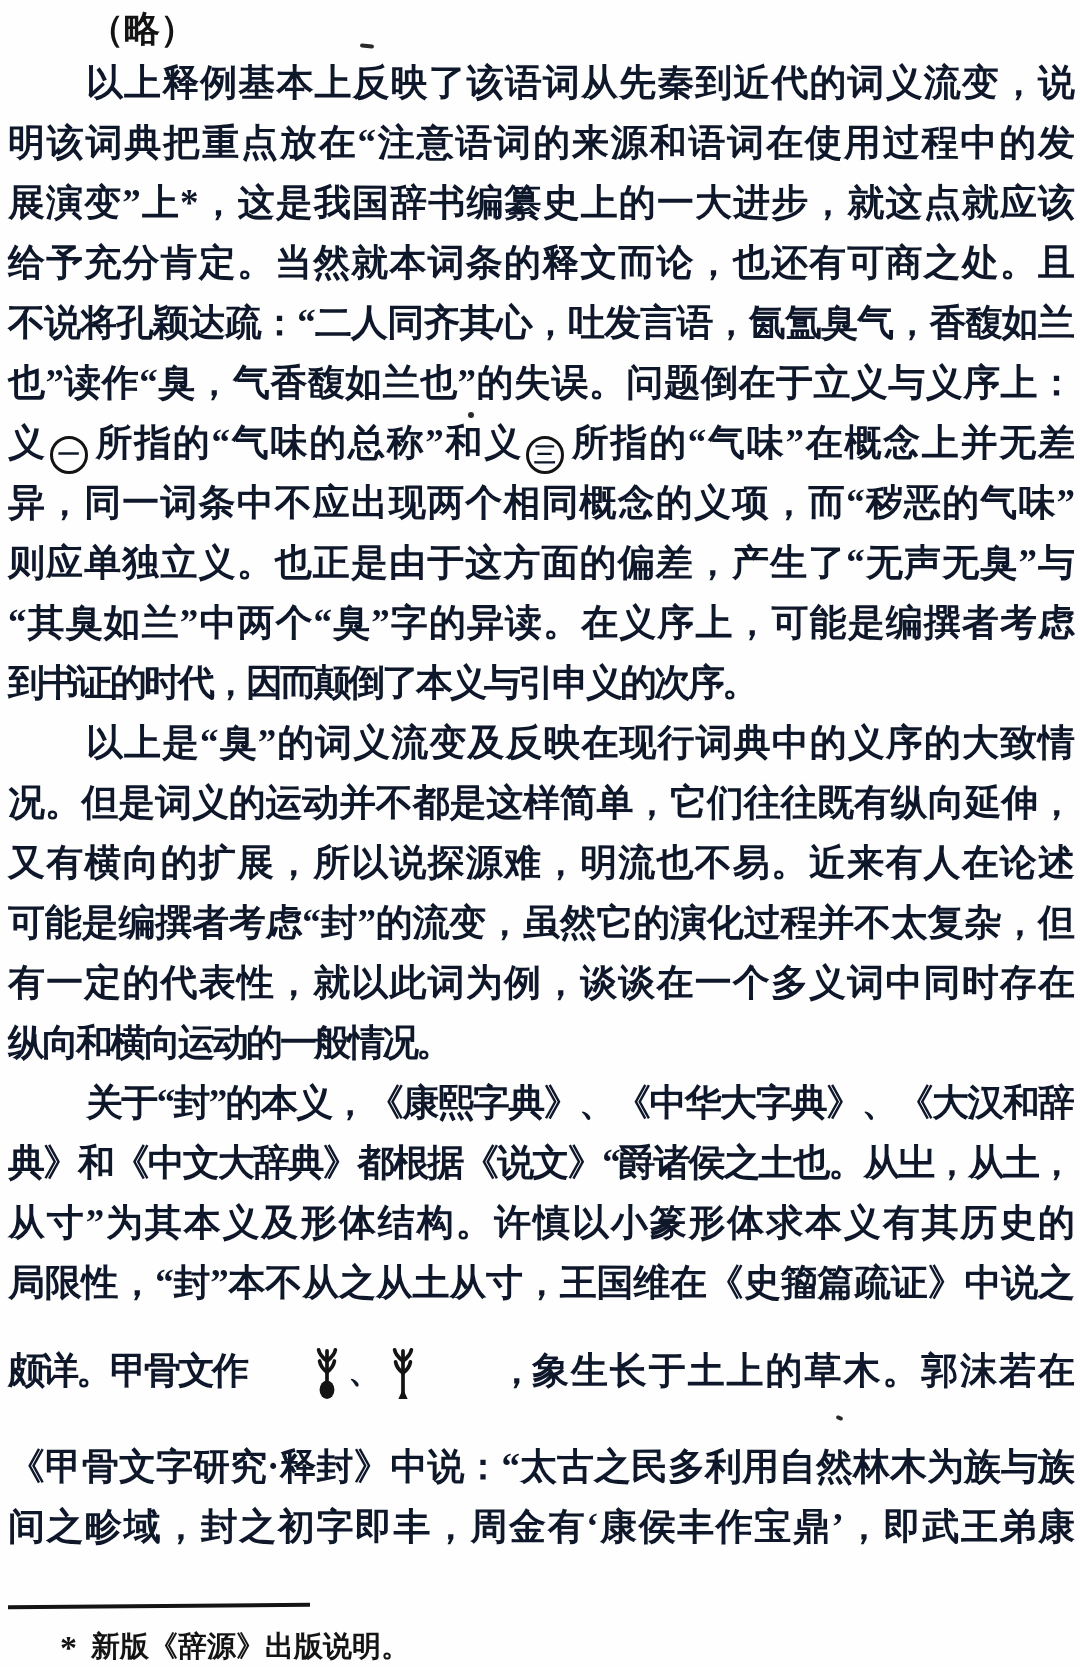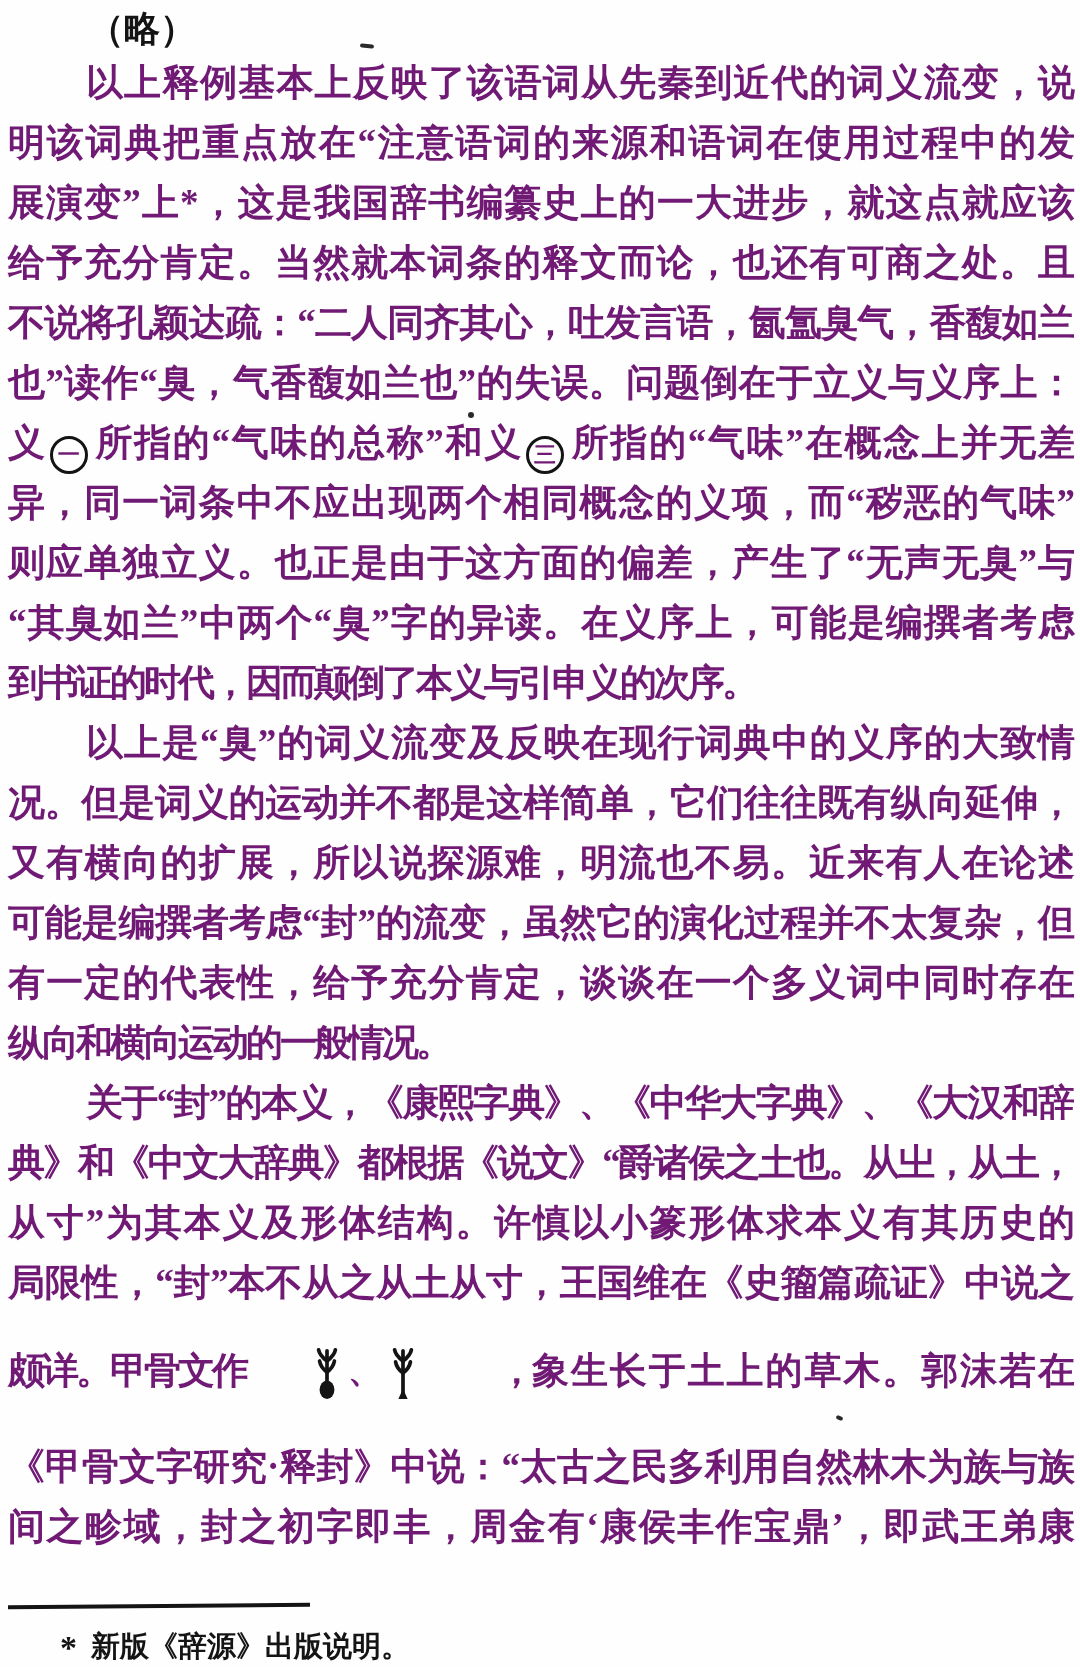--- a/index.html
+++ b/index.html
@@ -10,21 +10,21 @@
     overflow:hidden;
     color:#141414;
     font-family:"Liberation Serif","DejaVu Serif",serif;
     font-weight:700;
   }
   .ln{
     position:absolute;left:8px;right:8px;
     height:54px;line-height:54px;
     font-size:37px;letter-spacing:-3px;
     white-space:nowrap;
-    color:#701a75;
+    color:#0f172a;
   }
   .j{
     white-space:normal;
     text-align:justify;
     text-align-last:justify;
   }
   .ind{padding-left:78px;}
   .elided{
     position:absolute;left:88px;top:4px;
     font-size:36px;letter-spacing:0;
@@ -97,21 +97,21 @@
 
   <div class="ln j" style="top:476px">异，同一词条中不应出现两个相同概念的义项，而“秽恶的气味”</div>
   <div class="ln j" style="top:536px">则应单独立义。也正是由于这方面的偏差，产生了“无声无臭”与</div>
   <div class="ln j" style="top:596px">“其臭如兰”中两个“臭”字的异读。在义序上，可能是编撰者考虑</div>
   <div class="ln" style="top:656px">到书证的时代，因而颠倒了本义与引申义的次序。</div>
 
   <div class="ln j ind" style="top:716px">以上是“臭”的词义流变及反映在现行词典中的义序的大致情</div>
   <div class="ln j" style="top:776px">况。但是词义的运动并不都是这样简单，它们往往既有纵向延伸，</div>
   <div class="ln j" style="top:836px">又有横向的扩展，所以说探源难，明流也不易。近来有人在论述</div>
   <div class="ln j" style="top:896px">可能是编撰者考虑“封”的流变，虽然它的演化过程并不太复杂，但</div>
-  <div class="ln j" style="top:956px">有一定的代表性，给予充分肯定，谈谈在一个多义词中同时存在</div>
+  <div class="ln j" style="top:956px">有一定的代表性，就以此词为例，谈谈在一个多义词中同时存在</div>
   <div class="ln" style="top:1016px">纵向和横向运动的一般情况。</div>
 
   <div class="ln j ind" style="top:1076px">关于“封”的本义，《康熙字典》、《中华大字典》、《大汉和辞</div>
   <div class="ln j" style="top:1136px">典》和《中文大辞典》都根据《说文》“爵诸侯之土也。从㞢，从土，</div>
   <div class="ln j" style="top:1196px">从寸”为其本义及形体结构。许慎以小篆形体求本义有其历史的</div>
   <div class="ln j" style="top:1256px">局限性，“封”本不从之从土从寸，王国维在《史籀篇疏证》中说之</div>
 
   <div class="ln oracle" style="top:1346px">
     <span class="lead">颇详。甲骨文作</span>
     <span class="oglyphs">

